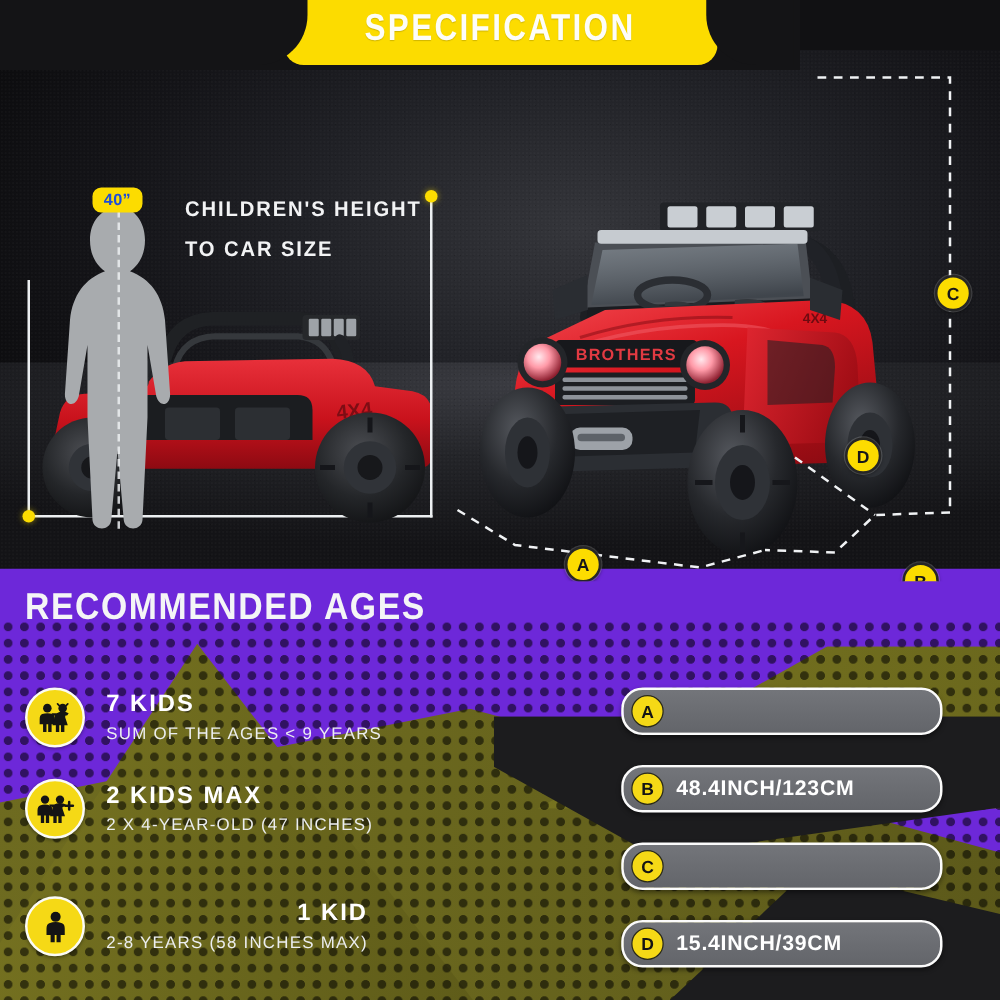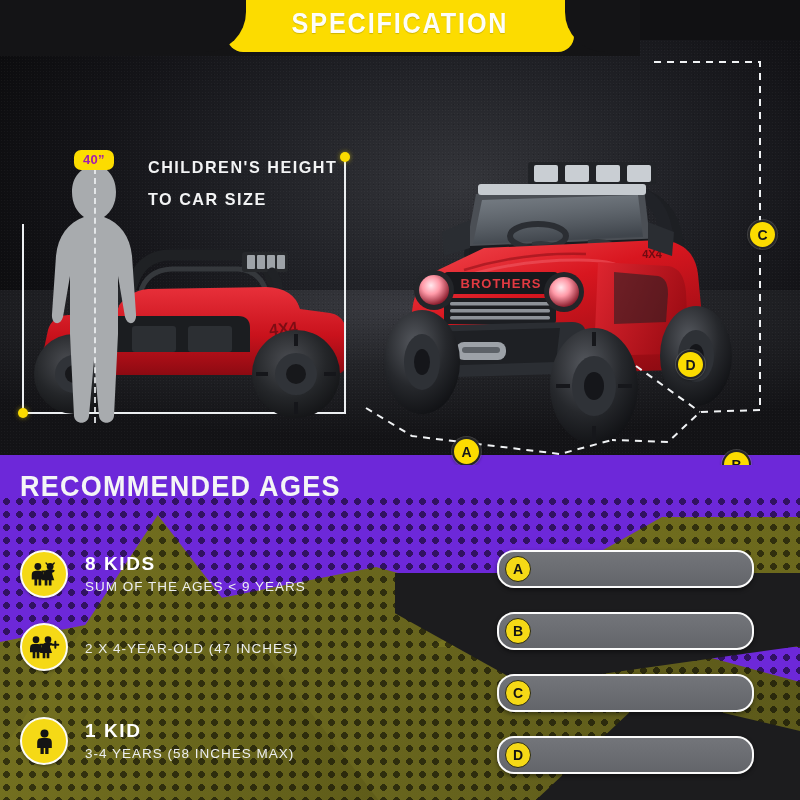--- a/index.html
+++ b/index.html
@@ -84,21 +84,21 @@
     position:absolute;width:10px;height:10px;border-radius:50%;
     background:#fcdc00;box-shadow:0 0 5px rgba(252,220,0,.55);
   }
 
   
   .badge40{
     position:absolute;left:74px;top:110px;
     padding:2px 9px 3px 9px;
     background:#fcdc00;
     border-radius:7px;
-    color:#a21caf;
+    color:#1d4ed8;
     font-size:13px;font-weight:700;
     letter-spacing:.3px;
     z-index:12;
   }
   .height-dash{
     position:absolute;left:94px;top:128px;width:0;height:255px;
     border-left:2px dashed rgba(236,239,241,.85);
     z-index:11;
   }
 
@@ -468,64 +468,67 @@
           <g fill="#141414">
             <circle cx="13" cy="6" r="5"></circle>
             <path d="M7 13 q6 -2 12 0 q3 1 3 6 l0 6 l-4 0 l0 9 l-4 0 l0 -9 l-2 0 l0 9 l-4 0 l0 -9 l-4 0 l0 -6 q0 -5 3 -6z"></path>
             <circle cx="31" cy="6" r="5"></circle>
             <path d="M24 12 q3 -2 7 -2 q4 0 7 2 q-1 3 -4 3 l0 2 l3 9 l-4 0 l0 8 l-4 0 l0 -8 l-2 0 l0 8 l-4 0 l0 -8 l-4 0 l3 -9 l0 -2 q-3 0 -4 -3z"></path>
             <path d="M25 1 l2 2 M37 1 l-2 2" stroke="#141414" stroke-width="2" stroke-linecap="round"></path>
           </g>
         </svg>
       </div>
       <div class="age-text">
-        <div class="age-title">8 KIDS</div>
+        <div class="age-title">7 KIDS</div>
         <div class="age-sub">SUM OF THE AGES &lt; 9 YEARS</div>
       </div>
     </div>
 
     <div class="age-row" style="left:20px;top:168px;">
       <div class="age-icon">
         <svg viewBox="0 0 48 34" width="32" height="24">
           <g fill="#141414">
             <circle cx="12" cy="6" r="5"></circle>
             <path d="M6 13 q6 -2 12 0 q3 1 3 6 l0 6 l-4 0 l0 9 l-4 0 l0 -9 l-2 0 l0 9 l-4 0 l0 -9 l-4 0 l0 -6 q0 -5 3 -6z"></path>
             <circle cx="30" cy="6" r="5"></circle>
             <path d="M23 12 q3 -2 7 -2 q4 0 7 2 q-1 3 -4 3 l0 2 l3 9 l-4 0 l0 8 l-4 0 l0 -8 l-2 0 l0 8 l-4 0 l0 -8 l-4 0 l3 -9 l0 -2 q-3 0 -4 -3z"></path>
             <path d="M41 9 l0 9 M36.5 13.5 l9 0" stroke="#141414" stroke-width="3" stroke-linecap="round"></path>
           </g>
         </svg>
       </div>
       <div class="age-text">
+        <div class="age-title">2 KIDS MAX</div>
         <div class="age-sub">2 X 4-YEAR-OLD (47 INCHES)</div>
       </div>
     </div>
 
-    <div class="age-row" style="left:20px;top:262px;">
+    <div class="age-row" style="left:20px;top:262px;text-align:right;">
       <div class="age-icon">
         <svg viewBox="0 0 26 34" width="19" height="25">
           <g fill="#141414">
             <circle cx="13" cy="6" r="5.5"></circle>
             <path d="M6 13 q7 -2.5 14 0 q3 1 3 6 l0 7 l-4.5 0 l0 8 l-4.5 0 l0 -8 l-2 0 l0 8 l-4.5 0 l0 -8 l-4.5 0 l0 -7 q0 -5 3 -6z"></path>
           </g>
         </svg>
       </div>
       <div class="age-text">
         <div class="age-title">1 KID</div>
-        <div class="age-sub">3-4 YEARS (58 INCHES MAX)</div>
+        <div class="age-sub">2-8 YEARS (58 INCHES MAX)</div>
       </div>
     </div>
 
     <div class="pill" style="top:95px;">
       <div class="pill-letter">A</div>
     </div>
     <div class="pill" style="top:157px;">
       <div class="pill-letter">B</div>
+      <div class="pill-value">48.4INCH/123CM</div>
     </div>
     <div class="pill" style="top:219px;">
       <div class="pill-letter">C</div>
     </div>
     <div class="pill" style="top:281px;">
       <div class="pill-letter">D</div>
+      <div class="pill-value">15.4INCH/39CM</div>
     </div>
   </div>
 
 </div>
 
 </body></html>

